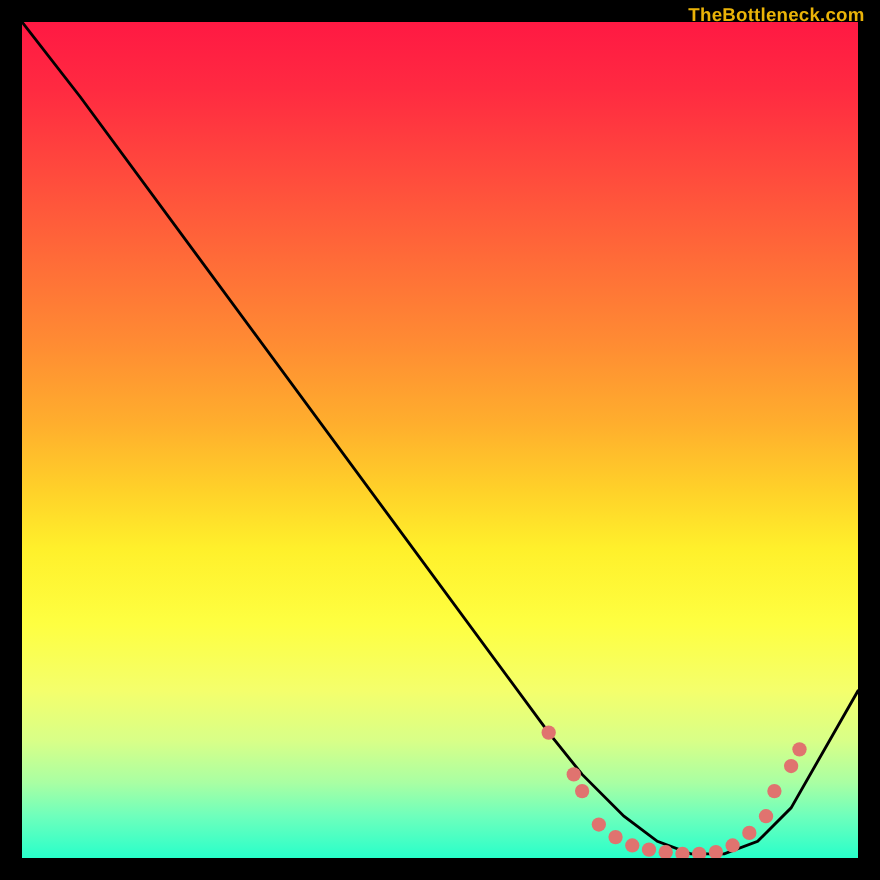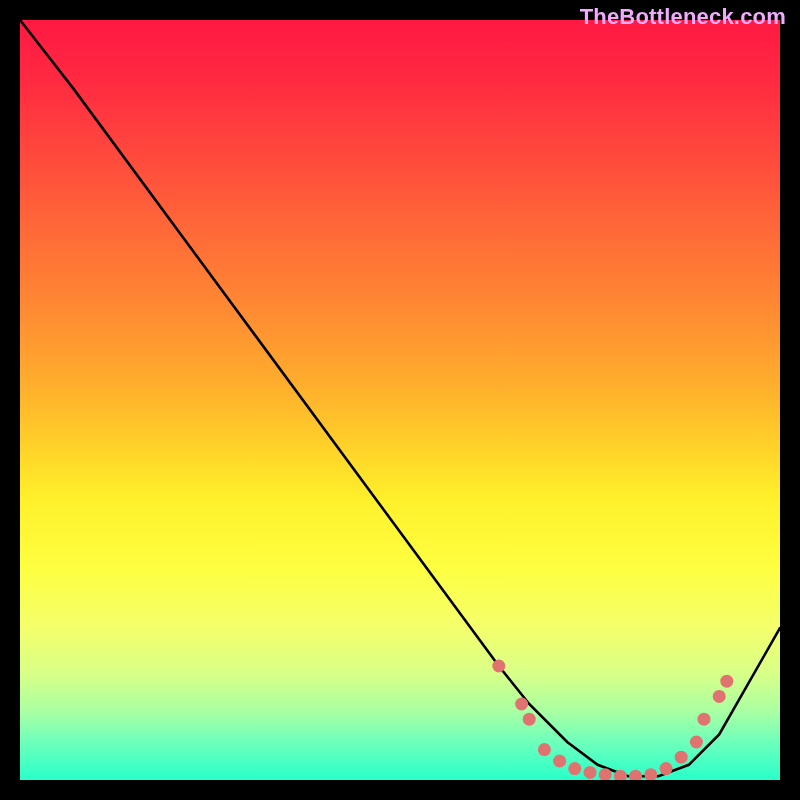--- a/index.html
+++ b/index.html
@@ -14,22 +14,22 @@
   .stage {
     position: relative;
     width: 800px;
     height: 800px;
     background: #000;
   }
   .watermark {
     position: absolute;
     top: 4px;
     right: 14px;
-    color: #f0abfc;
-    font-size: 22px;
+    color: #eab308;
+    font-size: 17px;
     font-weight: 600;
     letter-spacing: 0.2px;
     z-index: 4;
     user-select: none;
   }
   .plot {
     position: absolute;
     left: 20px;
     top: 20px;
     width: 760px;

